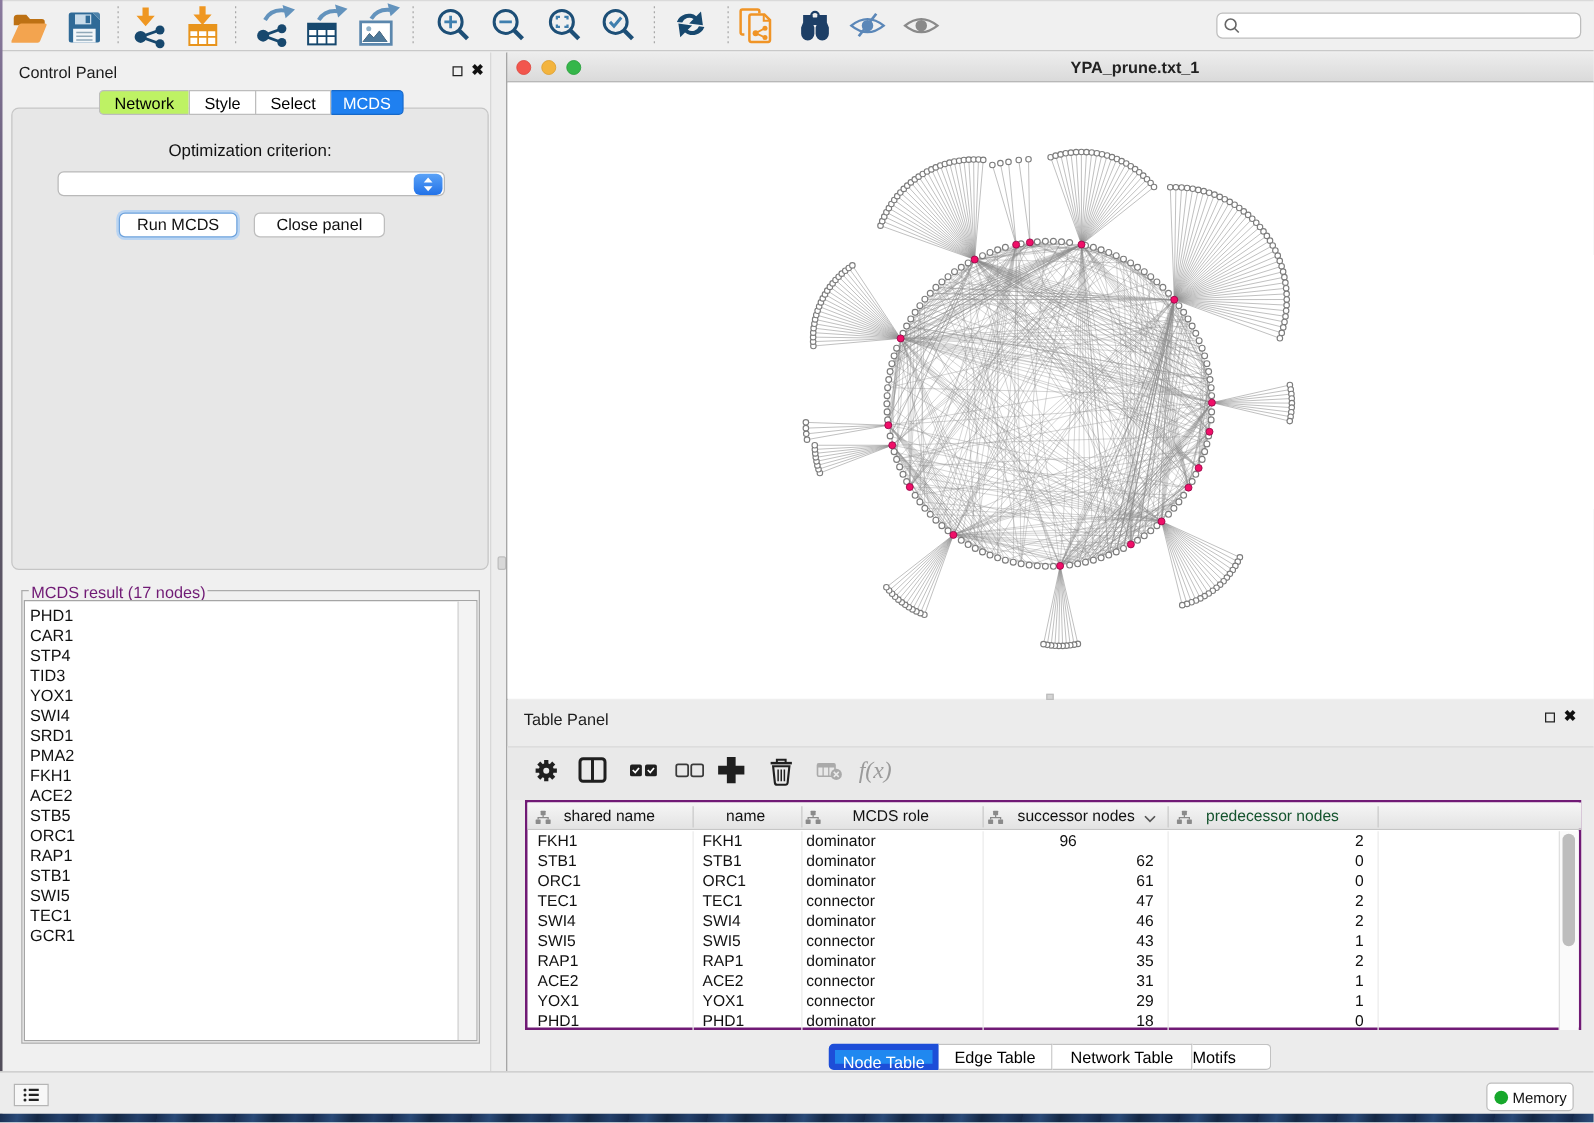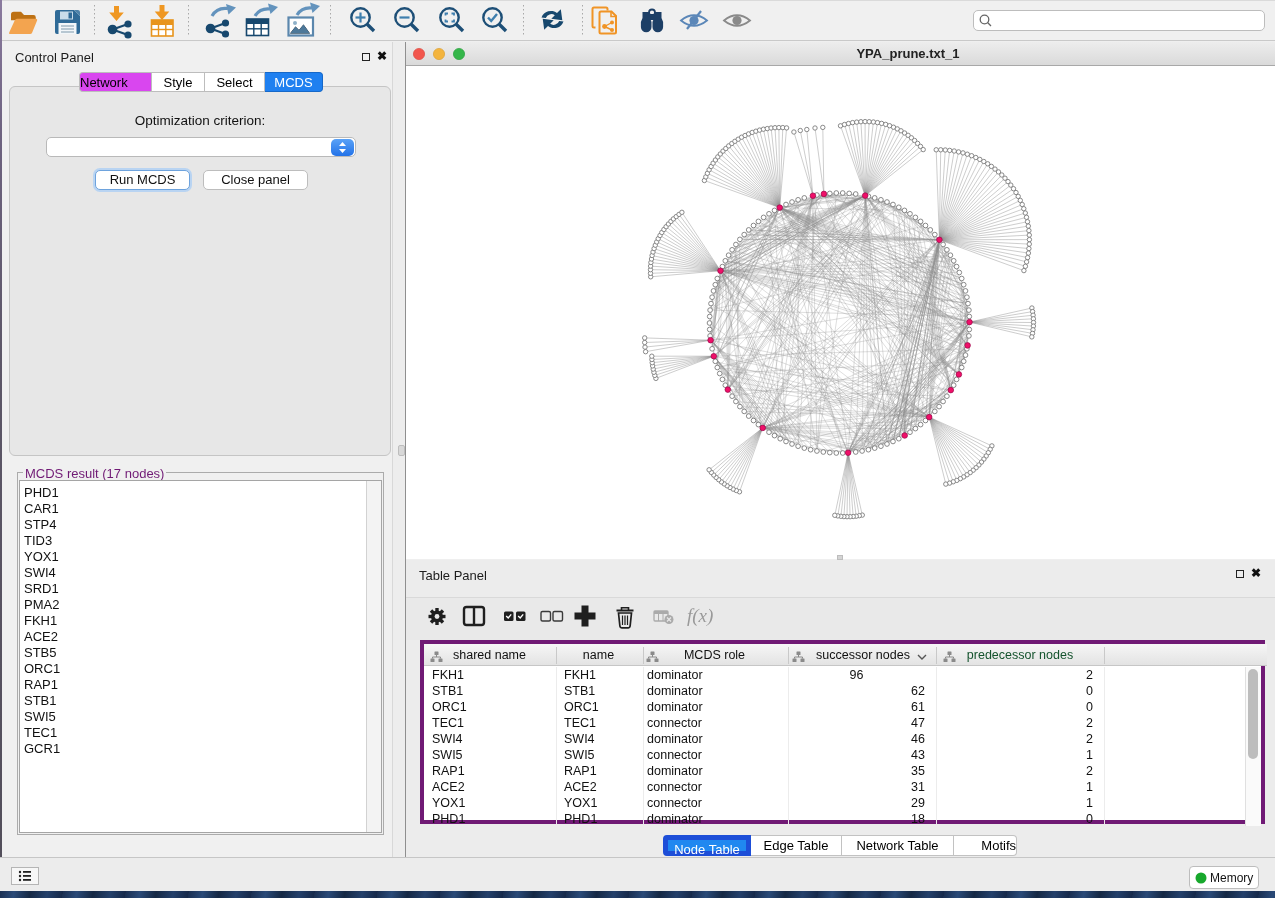--- a/index.html
+++ b/index.html
@@ -152,21 +152,21 @@
     <line x1="9.8" y1="9.8" x2="13" y2="13" stroke="#666" stroke-width="1.3"></line>
   </svg>
 
 <div class="abs" style="left:0;top:42px;width:392px;height:815px;background:#f0f0f0"></div>
 <div class="abs" style="left:0;top:0;width:2px;height:891px;background:linear-gradient(#8a7a9e,#6e6380 15%,#5d5768 40%,#524e5a)"></div>
 <div class="abs" style="left:15px;top:50px;font-size:13px;color:#1c1c1c">Control Panel</div>
 <div class="abs" style="left:362px;top:53px;width:8px;height:8px;border:1.4px solid #222"></div>
 <div class="abs" style="left:377px;top:49px;font-size:12px;font-weight:bold;color:#111">✖</div>
 <div class="abs" style="left:9px;top:86px;width:382px;height:370px;background:#e7e7e7;border:1px solid #c5c5c5;border-radius:6px"></div>
 <div class="abs" style="left:79px;top:72px;height:20px;display:flex;font-size:13px">
-<div style="width:72px;background:#d946ef;border:1px solid #bdbdbd;border-right:none;border-radius:4px 0 0 4px;line-height:19px">Network</div>
+<div style="width:72px;background:#bef264;border:1px solid #bdbdbd;border-right:none;border-radius:4px 0 0 4px;text-align:center;line-height:19px">Network</div>
 <div style="width:53px;background:#fff;border:1px solid #bdbdbd;border-right:none;text-align:center;line-height:19px">Style</div>
 <div style="width:61px;background:#fff;border:1px solid #bdbdbd;text-align:center;line-height:19px">Select</div>
 <div style="width:58px;background:#1f80f0;border:1px solid #1668c8;border-left:none;border-radius:0 4px 4px 0;color:#fff;text-align:center;line-height:19px">MCDS</div>
 </div>
 <div class="abs" style="left:9px;top:113px;width:382px;text-align:center;font-size:13.5px;color:#111">Optimization criterion:</div>
 <div class="abs" style="left:46px;top:137px;width:310px;height:20px;background:#fff;border:1px solid #b9b9b9;border-radius:5px">
 <div class="abs" style="right:1px;top:1px;width:23px;height:17px;background:linear-gradient(#5aa2f7,#2272e8);border-radius:5px">
 <svg width="23" height="17">
         <path d="M8 7 l3.5-4 3.5 4 z M8 10 l3.5 4 3.5-4 z" fill="#fff"></path>
       </svg></div>
@@ -1254,21 +1254,21 @@
 <g fill="#aaa">
       <rect x="234" y="11" width="14" height="10" rx="1" fill="none" stroke="#aaa" stroke-width="1.3"></rect>
       <rect x="234" y="11" width="14" height="3" fill="#aaa"></rect>
       <line x1="238.5" y1="11" x2="238.5" y2="21" stroke="#aaa"></line>
       <line x1="243" y1="11" x2="243" y2="21" stroke="#aaa"></line>
       <circle cx="249" cy="19.5" r="4.5"></circle>
       <path d="M247 17.5 l4 4 M251 17.5 l-4 4" stroke="#e9e9e9" stroke-width="1.2"></path>
     </g>
 <text x="267" y="22" font-family="Liberation Serif,serif" font-style="italic" font-size="19" fill="#9a9a9a">f(x)</text>
 </svg>
-<div class="abs" style="left:420px;top:640px;width:845px;height:184px;background:#fff;border:4px solid #701a75">
+<div class="abs" style="left:420px;top:640px;width:845px;height:184px;background:#fff;border:2px solid #701a75">
 <div class="abs" style="left:0;top:0;width:843px;height:22px;background:linear-gradient(#f6f6f6,#e3e3e3);border-bottom:1px solid #c6c6c6"></div>
 <div class="abs" style="left:6px;top:5px"><svg width="13" height="12" viewBox="0 0 13 12">
         <g fill="#8a8a8a">
           <rect x="4.5" y="0.5" width="4" height="3.6" rx="0.5"></rect>
           <rect x="0.5" y="7.5" width="4" height="3.6" rx="0.5"></rect>
           <rect x="8.5" y="7.5" width="4" height="3.6" rx="0.5"></rect>
           <path d="M6.5 4v2 M2.5 7.5v-1.5h8v1.5" stroke="#8a8a8a" fill="none" stroke-width="1"></path>
         </g>
       </svg></div>
 <div class="abs" style="left:0px;top:4px;width:131px;text-align:center;font-size:12.5px;color:#111">shared name</div>
@@ -1386,21 +1386,21 @@
 <div class="abs" style="left:511.5px;top:23px;width:1px;height:159px;background:#ececec"></div>
 <div class="abs" style="left:679.5px;top:23px;width:1px;height:159px;background:#ececec"></div>
 <div class="abs" style="right:0;top:23px;width:16px;height:159px;background:#fafafa;border-left:1px solid #e0e0e0">
 <div class="abs" style="left:2px;top:2px;width:10px;height:90px;background:#bdbdbd;border-radius:5px"></div>
 </div>
 </div>
 <div class="abs" style="left:663px;top:835px;height:21px;display:flex;font-size:13px">
 <div style="width:88px;background:#2088f0;border:5px solid #1d4ed8;border-radius:4px 0 0 4px;color:#fff;text-align:center;line-height:20px">Node Table</div>
 <div style="width:91px;background:#fff;border:1px solid #c2c2c2;border-left:none;text-align:center;line-height:20px">Edge Table</div>
 <div style="width:112px;background:#fff;border:1px solid #c2c2c2;border-left:none;text-align:center;line-height:20px">Network Table</div>
-<div style="width:63px;background:#fff;border:1px solid #c2c2c2;border-left:none;border-radius:0 4px 4px 0;text-align:right;line-height:20px">Motifs</div>
+<div style="width:63px;background:#fff;border:1px solid #c2c2c2;border-left:none;border-radius:0 4px 4px 0;text-align:left;line-height:20px">Motifs</div>
 </div>
 
 <div class="abs" style="left:0;top:857px;width:1275px;height:34px;background:#ececec;border-top:1px solid #c6c6c6"></div>
 <div class="abs" style="left:11px;top:867px;width:28px;height:18px;background:#f7f7f7;border:1px solid #b5b5b5">
 <svg width="26" height="16" viewBox="0 0 26 16">
       <g fill="#222">
         <circle cx="8" cy="4" r="1.2"></circle>
         <circle cx="8" cy="8" r="1.2"></circle>
         <circle cx="8" cy="12" r="1.2"></circle>
         <rect x="11" y="3" width="8" height="1.8"></rect>

